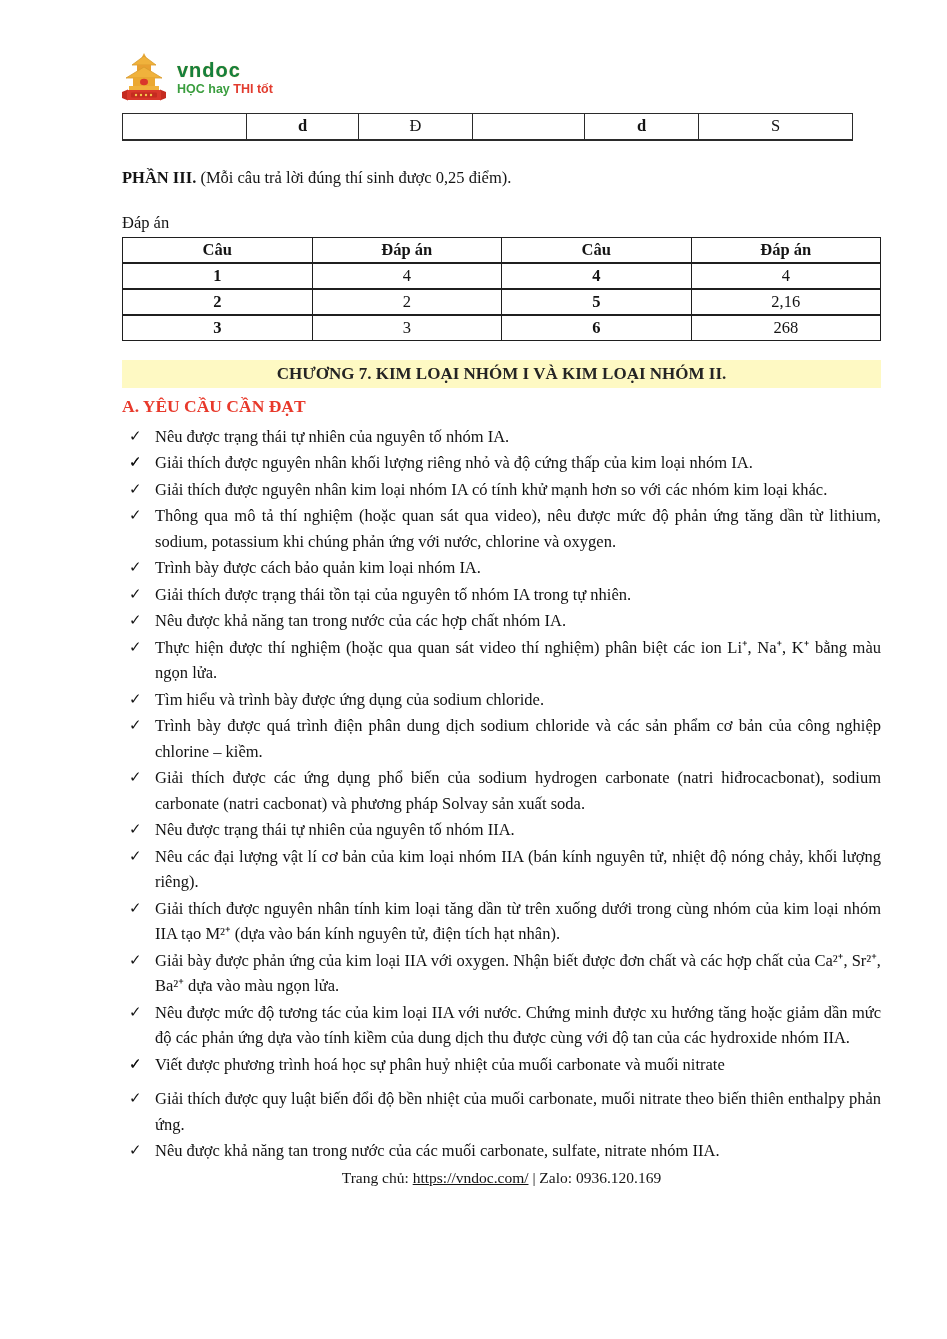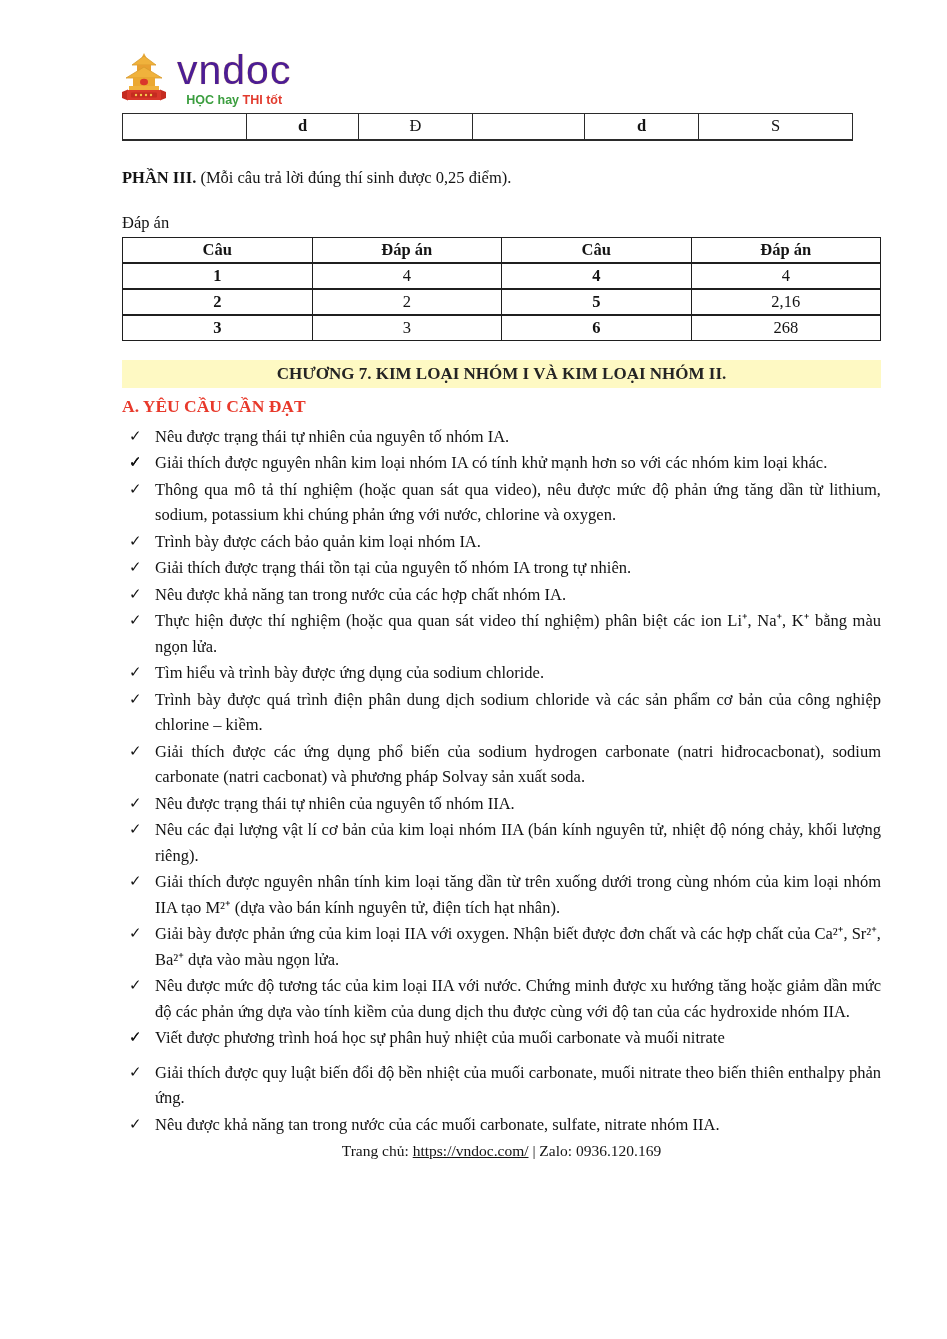--- a/index.html
+++ b/index.html
@@ -11,21 +11,21 @@
     font-family: "Liberation Serif", serif;
   }
   .page { width: 947px; height: 1339px; padding: 50px 66px 0 122px; position: relative; }
 
   
   .logo { display: flex; align-items: center; gap: 9px; height: 56px; margin-left: -2px; }
   .logo-icon svg { display: block; }
   .logo-text { display: flex; flex-direction: column; line-height: 1; }
   .brand {
     font-family: "Liberation Sans", sans-serif;
-    font-weight: normal; font-size: 41px; color: #4c1d95;
+    font-weight: bold; font-size: 20px; color: #15803d;
     letter-spacing: 1px; text-shadow: 0 0 1px #f3c06a;
   }
   .tagline { font-family: "Liberation Sans", sans-serif; font-weight: bold; font-size: 12.5px; margin-top: 3px; text-align: center; }
   .tg-green { color: #3B9E3F; }
   .tg-red { color: #E23B2E; }
 
   
   .top-table { border-collapse: collapse; table-layout: fixed; width: 730px; margin-top: 7px; }
   .top-table td {
     border: 1px solid #2b2b2b; border-bottom-width: 2px;
@@ -166,21 +166,21 @@
   </tbody>
     </table>
 
   <div class="chapter-banner">CHƯƠNG 7. KIM LOẠI NHÓM I VÀ KIM LOẠI NHÓM II.</div>
 
   <h2 class="section-a">A. YÊU CẦU CẦN ĐẠT</h2>
 
   <ul class="objectives">
     <li><span class="check">✓</span><span>Nêu được trạng thái tự nhiên của nguyên tố nhóm IA.</span></li>
     <li><span class="check">✓</span></li>
-    <li><span class="check">✓</span></li>
+    <li><span class="check">✓</span><span>Giải thích được nguyên nhân khối lượng riêng nhỏ và độ cứng thấp của kim loại nhóm IA.</span></li>
     <li><span class="check">✓</span><span>Giải thích được nguyên nhân kim loại nhóm IA có tính khử mạnh hơn so với các nhóm kim loại khác.</span></li>
     <li><span class="check">✓</span><span>Thông qua mô tả thí nghiệm (hoặc quan sát qua video), nêu được mức độ phản ứng tăng dần từ lithium, sodium, potassium khi chúng phản ứng với nước, chlorine và oxygen.</span></li>
     <li><span class="check">✓</span><span>Trình bày được cách bảo quản kim loại nhóm IA.</span></li>
     <li><span class="check">✓</span><span>Giải thích được trạng thái tồn tại của nguyên tố nhóm IA trong tự nhiên.</span></li>
     <li><span class="check">✓</span><span>Nêu được khả năng tan trong nước của các hợp chất nhóm IA.</span></li>
     <li><span class="check">✓</span><span>Thực hiện được thí nghiệm (hoặc qua quan sát video thí nghiệm) phân biệt các ion Li⁺, Na⁺, K⁺ bằng màu ngọn lửa.</span></li>
     <li><span class="check">✓</span><span>Tìm hiểu và trình bày được ứng dụng của sodium chloride.</span></li>
     <li><span class="check">✓</span><span>Trình bày được quá trình điện phân dung dịch sodium chloride và các sản phẩm cơ bản của công nghiệp chlorine – kiềm.</span></li>
     <li><span class="check">✓</span><span>Giải thích được các ứng dụng phổ biến của sodium hydrogen carbonate (natri hiđrocacbonat), sodium carbonate (natri cacbonat) và phương pháp Solvay sản xuất soda.</span></li>
     <li><span class="check">✓</span><span>Nêu được trạng thái tự nhiên của nguyên tố nhóm IIA.</span></li>

